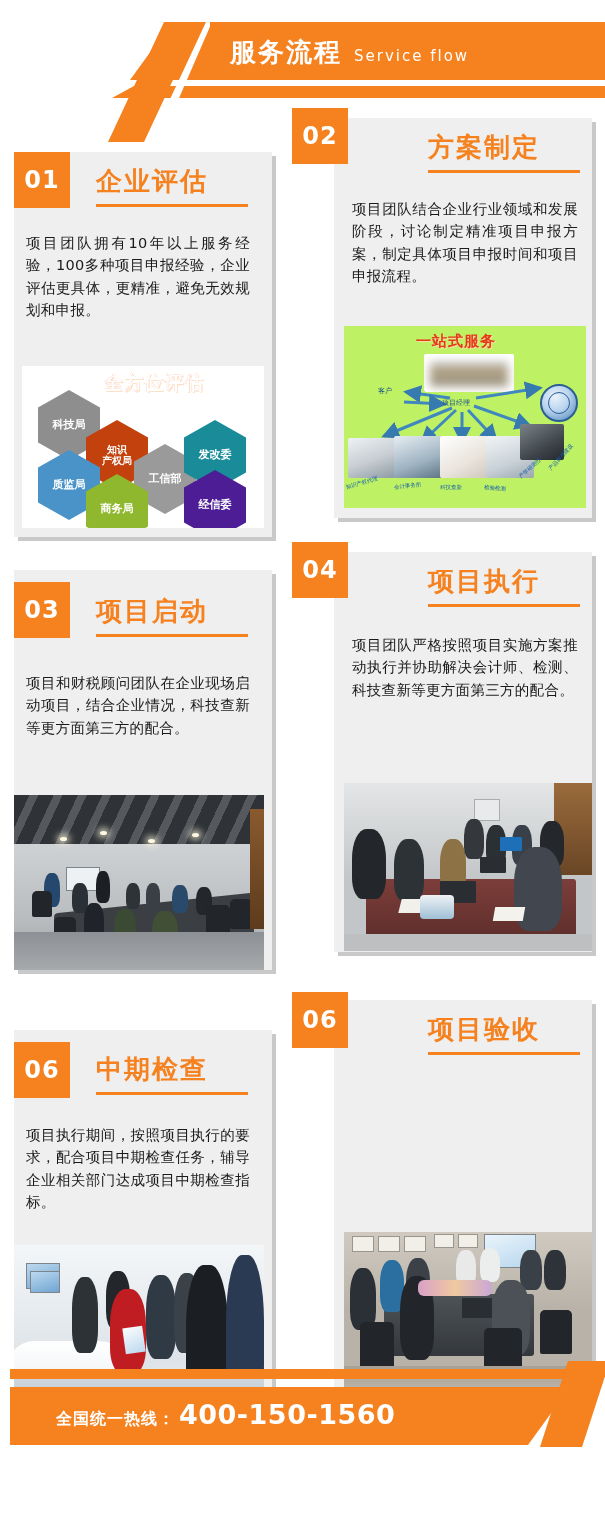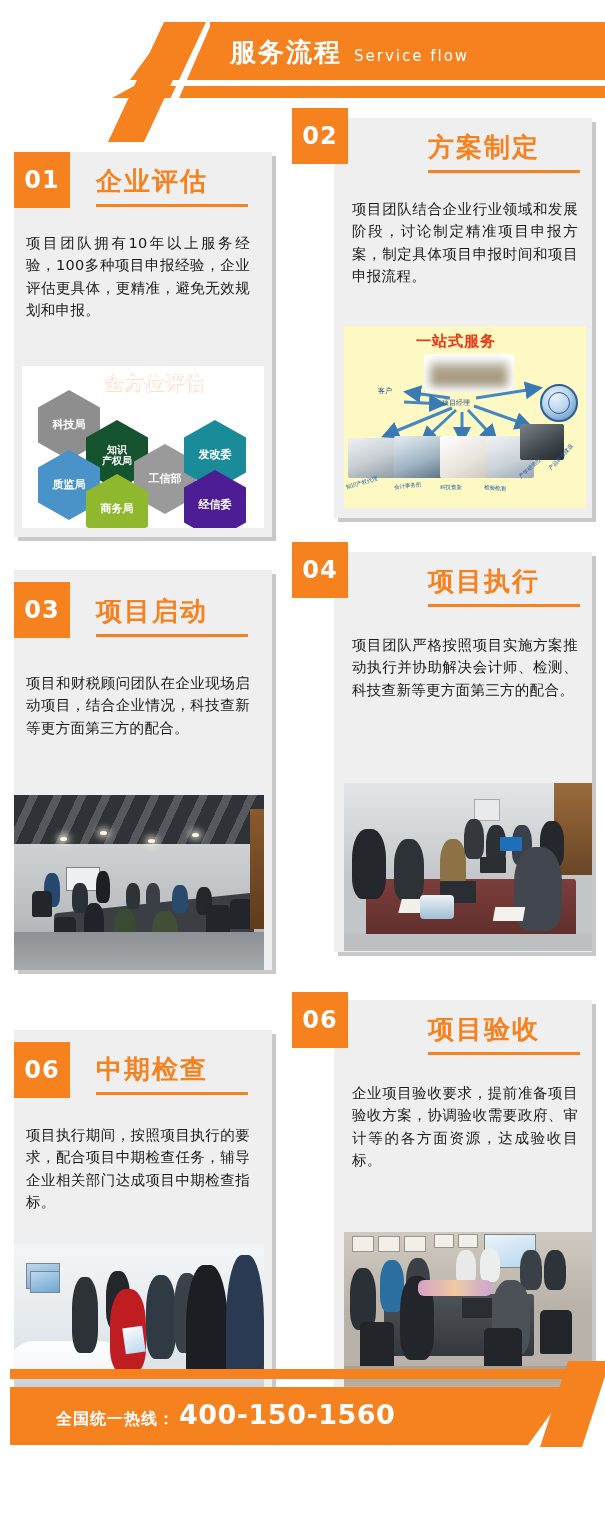--- a/index.html
+++ b/index.html
@@ -70,21 +70,21 @@
     color: #fff; font-size: 11px; font-weight: bold; line-height: 1.15;
     text-align: center;
   }
   .hex-title {
     position: absolute; color: #ef4b18; font-size: 19px; font-weight: bold;
     letter-spacing: 1px; -webkit-text-stroke: 0.6px #fff;
     text-shadow: 1px 1px 0 #fdd9b5;
   }
 
   
-  .osspanel { position: absolute; background: #fef9c3; overflow: hidden; }
+  .osspanel { position: absolute; background: #bef264; overflow: hidden; }
   .oss-title {
     position: absolute; color: #e23b16; font-size: 15px; font-weight: bold;
     letter-spacing: 1px; text-shadow: 1px 1px 0 #ffd9a8;
   }
   .oss-node {
     position: absolute; font-size: 6px; color: #1b4f87; white-space: nowrap;
   }
   .oss-lbl {
     position: absolute; font-size: 5.5px; color: #1b5fa8; white-space: nowrap;
     transform-origin: left center;
@@ -164,21 +164,21 @@
   </div>
   <div class="card-title" style="left:96px; top:164px;">企业评估</div>
   <div class="card-underline" style="left:96px; top:204px; width:152px;"></div>
   <div class="card-body" style="left:26px; top:232px; width:224px;">项目团队拥有10年以上服务经验，100多种项目申报经验，企业评估更具体，更精准，避免无效规划和申报。</div>
 
   <div class="hexpanel" style="left:22px; top:366px; width:242px; height:162px;">
     <div class="hex-title" style="left:82px; top:4px;">全方位评估</div>
     <div class="hex" style="left:16px; top:24px; background:#8e8e8e;">
       <span>科技局</span>
     </div>
-    <div class="hex" style="left:64px; top:54px; background:#14532d; font-size:10px;">
+    <div class="hex" style="left:64px; top:54px; background:#c2410c; font-size:10px;">
       <span>知识<br>产权局</span>
     </div>
     <div class="hex" style="left:16px; top:84px; background:#4a93c9;">
       <span>质监局</span>
     </div>
     <div class="hex" style="left:112px; top:78px; background:#9a9a9a;">
       <span>工信部</span>
     </div>
     <div class="hex" style="left:64px; top:108px; background:#8fb82e;">
       <span>商务局</span>
@@ -350,21 +350,20 @@
     <div class="ph-floor" style="height:20%; background:linear-gradient(180deg,#cdd6dd,#bcc6cd);"></div>
   </div>
 
   <div class="card" style="left:334px; top:1000px; width:258px; height:396px;">
   </div>
   <div class="badge" style="left:292px; top:992px;">
     <span>06</span>
   </div>
   <div class="card-title" style="left:428px; top:1012px;">项目验收</div>
   <div class="card-underline" style="left:428px; top:1052px; width:152px;"></div>
-  <div class="card-body" style="left:352px; top:1082px; width:226px;">企业项目验收要求，提前准备项目验收方案，协调验收需要政府、审计等的各方面资源，达成验收目标。</div>
 
   <div class="photo" style="left:344px; top:1232px; width:248px; height:160px; background:#b8b2a8;">
     <div style="position:absolute; left:0; top:0; right:0; height:48%;
                 background:linear-gradient(180deg,#cfc9bf,#b8b2a8);"></div>
     <div class="ph-frame" style="left:8px;  top:4px;  width:22px; height:16px;"></div>
     <div class="ph-frame" style="left:34px; top:4px;  width:22px; height:16px;"></div>
     <div class="ph-frame" style="left:60px; top:4px;  width:22px; height:16px;"></div>
     <div class="ph-frame" style="left:90px; top:2px;  width:20px; height:14px;"></div>
     <div class="ph-frame" style="left:114px; top:2px; width:20px; height:14px;"></div>
     <div class="ph-screen" style="left:140px; top:2px; width:52px; height:34px; background:linear-gradient(160deg,#eaf4fb,#b7d6ee);"></div>

